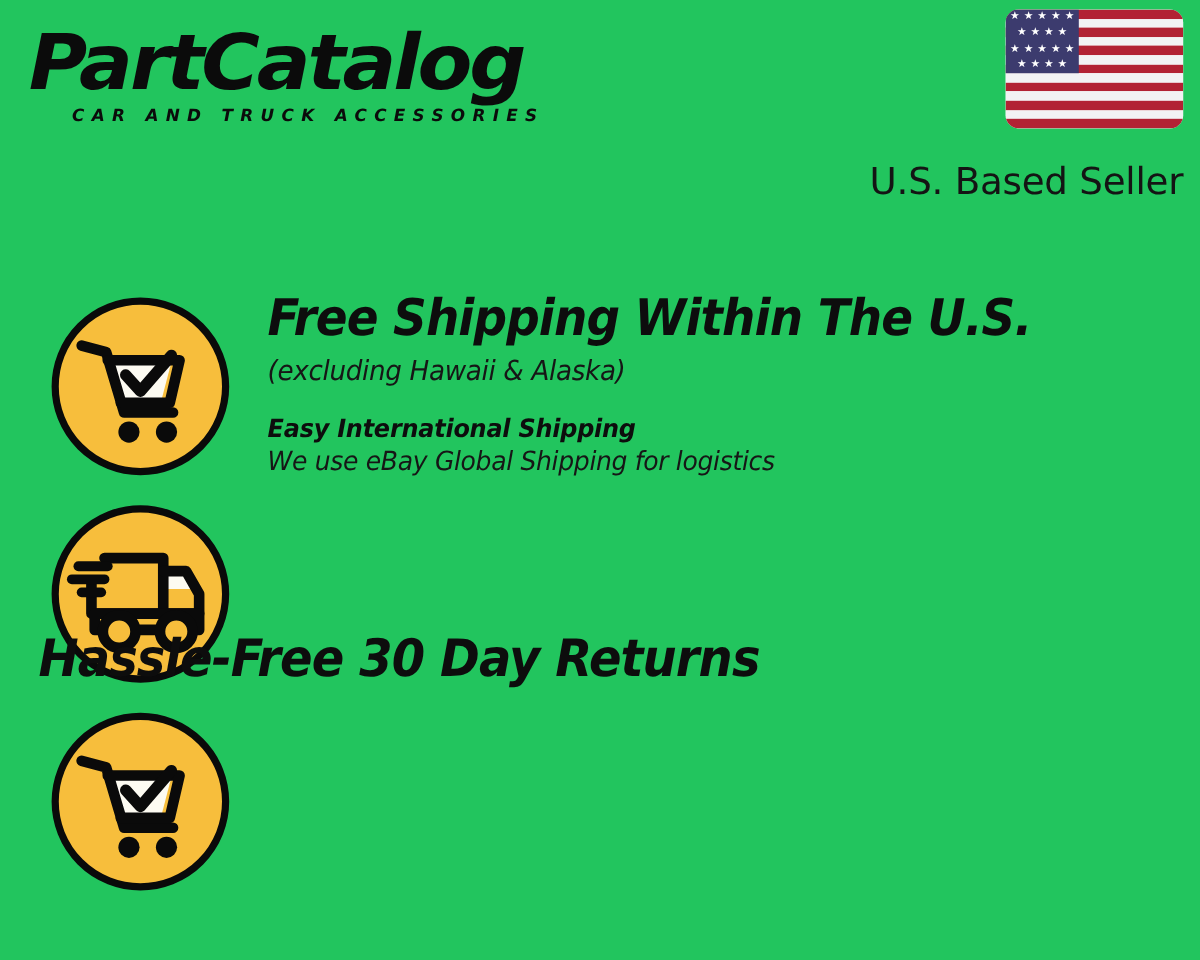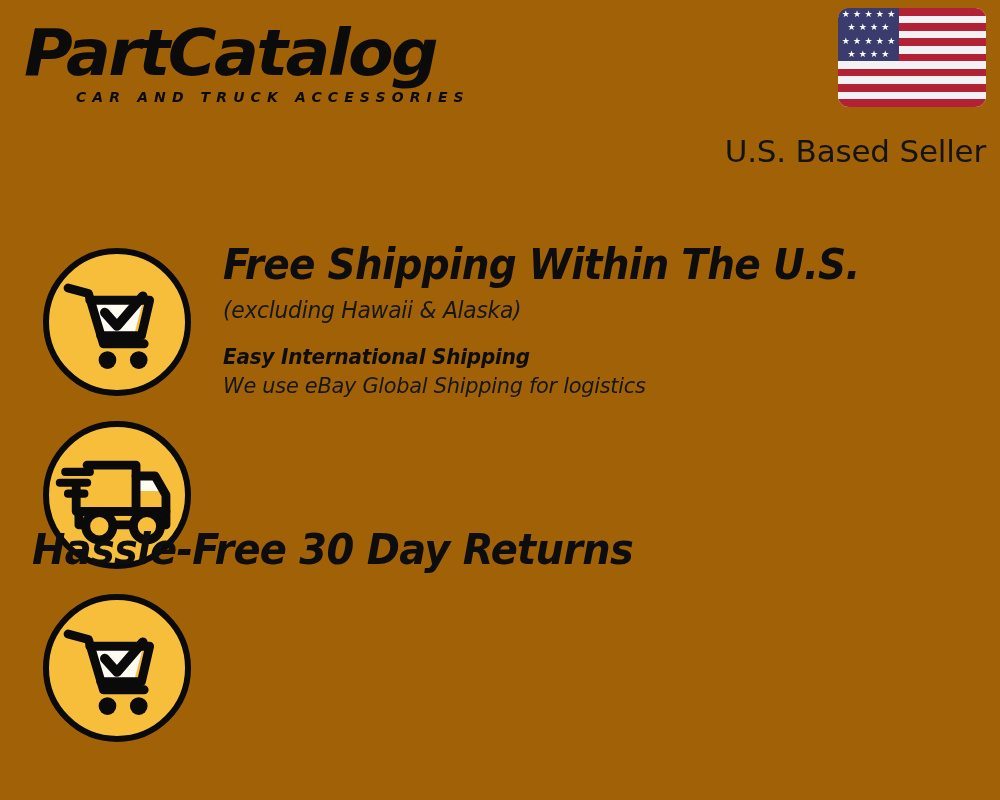--- a/index.html
+++ b/index.html
@@ -9,21 +9,21 @@
     height: 800px;
     background: #ffffff;
     font-family: "Liberation Sans", sans-serif;
     overflow: hidden;
   }
 
   .banner {
     position: relative;
     width: 1000px;
     height: 800px;
-    background: #a16207;
+    background: #22c55e;
   }
 
   
   .brand-logo {
     position: absolute;
     left: 24px;
     top: 18px;
     width: 470px;
     height: 100px;
   }
@@ -41,21 +41,21 @@
   }
   .brand-tagline {
     font-family: "DejaVu Sans", sans-serif;
     font-weight: bold;
     font-style: italic;
     font-size: 14px;
     letter-spacing: 6.1px;
     color: #0b0b0b;
     white-space: nowrap;
     margin-top: 1px;
-    margin-left: 52px;
+    margin-left: 36px;
   }
 
   .seller-badge {
     position: absolute;
     right: 14px;
     top: 8px;
     width: 270px;
     text-align: right;
   }
   .flag {

